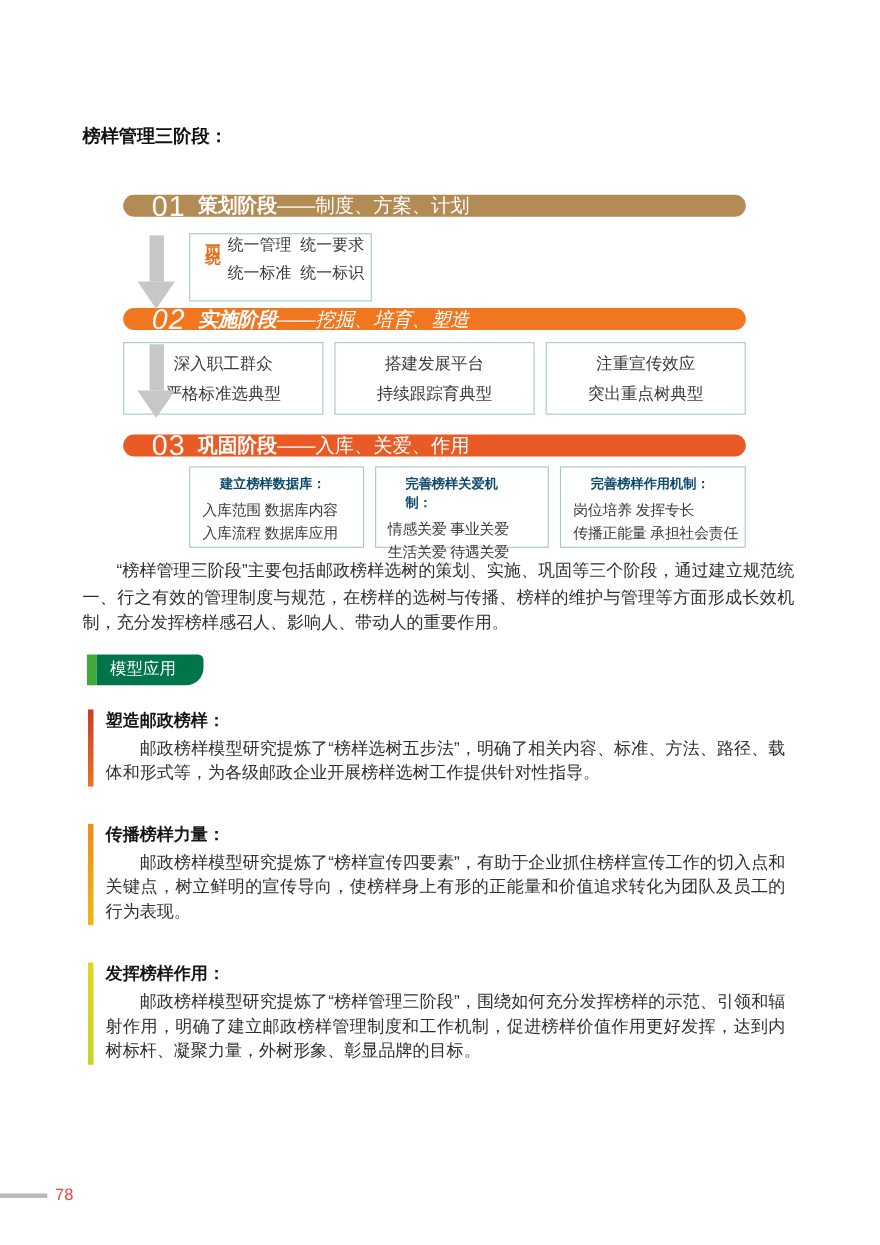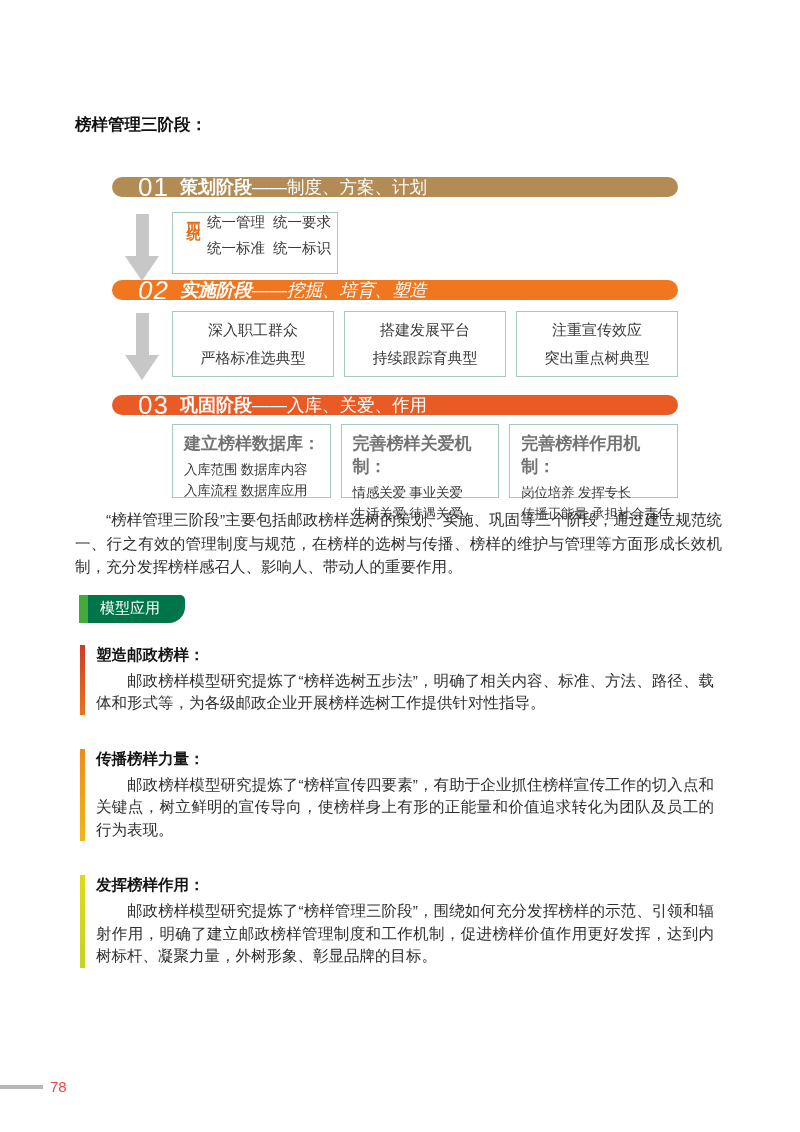--- a/index.html
+++ b/index.html
@@ -14,21 +14,21 @@
           padding:0 0 0 26px;box-sizing:border-box;color:#fff;}
   .b1{background:#b28b55;}
   .b2{background:#f0771f;margin-top:6px;font-style:italic;}
   .b3{background:#e95a25;margin-top:18px;}
   .num{font-size:26px;font-weight:300;letter-spacing:1px;margin-right:11px;opacity:.97;}
   .bname{font-size:18px;font-weight:bold;}
   .bsub{font-size:17.5px;}
 
   .row{display:flex;}
   .r1{margin-top:15px;}
-  .r2{margin-top:11px;}
+  .r2{margin-top:11px;flex-direction:column;}
   .r3{margin-top:9px;}
   .acol{width:60px;flex:none;position:relative;}
   .arrow{position:absolute;top:2px;left:13px;width:34px;}
   .shaft{display:block;width:13px;height:42px;background:#c7c7c7;margin:0 auto;}
   .ahead{display:block;width:0;height:0;border-left:17px solid transparent;
          border-right:17px solid transparent;border-top:25px solid #c7c7c7;}
 
   .boxes{flex:1;display:flex;}
   .r1 .boxes{gap:12px;}
   .r2 .boxes,.r3 .boxes{gap:10px;}
@@ -39,21 +39,21 @@
   .vlabel{writing-mode:vertical-rl;text-orientation:upright;font-weight:bold;color:#e0701e;
           font-size:14px;line-height:15px;letter-spacing:1px;margin-left:13px;}
   .glines{flex:1;display:flex;flex-direction:column;align-items:center;gap:7px;
           font-size:14.5px;color:#3a3a3a;}
   .keep{white-space:pre-wrap;}
 
   .cbox{flex:1;height:66px;display:flex;flex-direction:column;justify-content:center;
         align-items:center;gap:9px;font-size:15px;color:#3a3a3a;}
 
   .hbox{flex:1;height:74px;padding:7px 6px 0 11px;}
-  .hbox h4{margin:0 0 4px;font-size:17px;color:#737373;}
+  .hbox h4{margin:0 16px 4px;font-size:12px;color:#0c4a6e;}
   .hline{white-space:pre;font-size:13.5px;line-height:21px;letter-spacing:-0.2px;color:#3a3a3a;}
 
   
   .summary{margin:10px 78px 0 75px;font-size:15.5px;line-height:23.5px;
            text-align:justify;text-indent:2em;color:#2f2f2f;}
 
   .badge{margin:16px 0 0 79px;display:flex;width:max-content;height:28px;}
   .bstrip{width:9px;background:#44aa3b;flex:none;}
   .bmain{background:#007549;color:#fff;font-size:15px;display:flex;align-items:center;
          padding:0 25px 0 12px;border-radius:0 5px 16px 0;}

